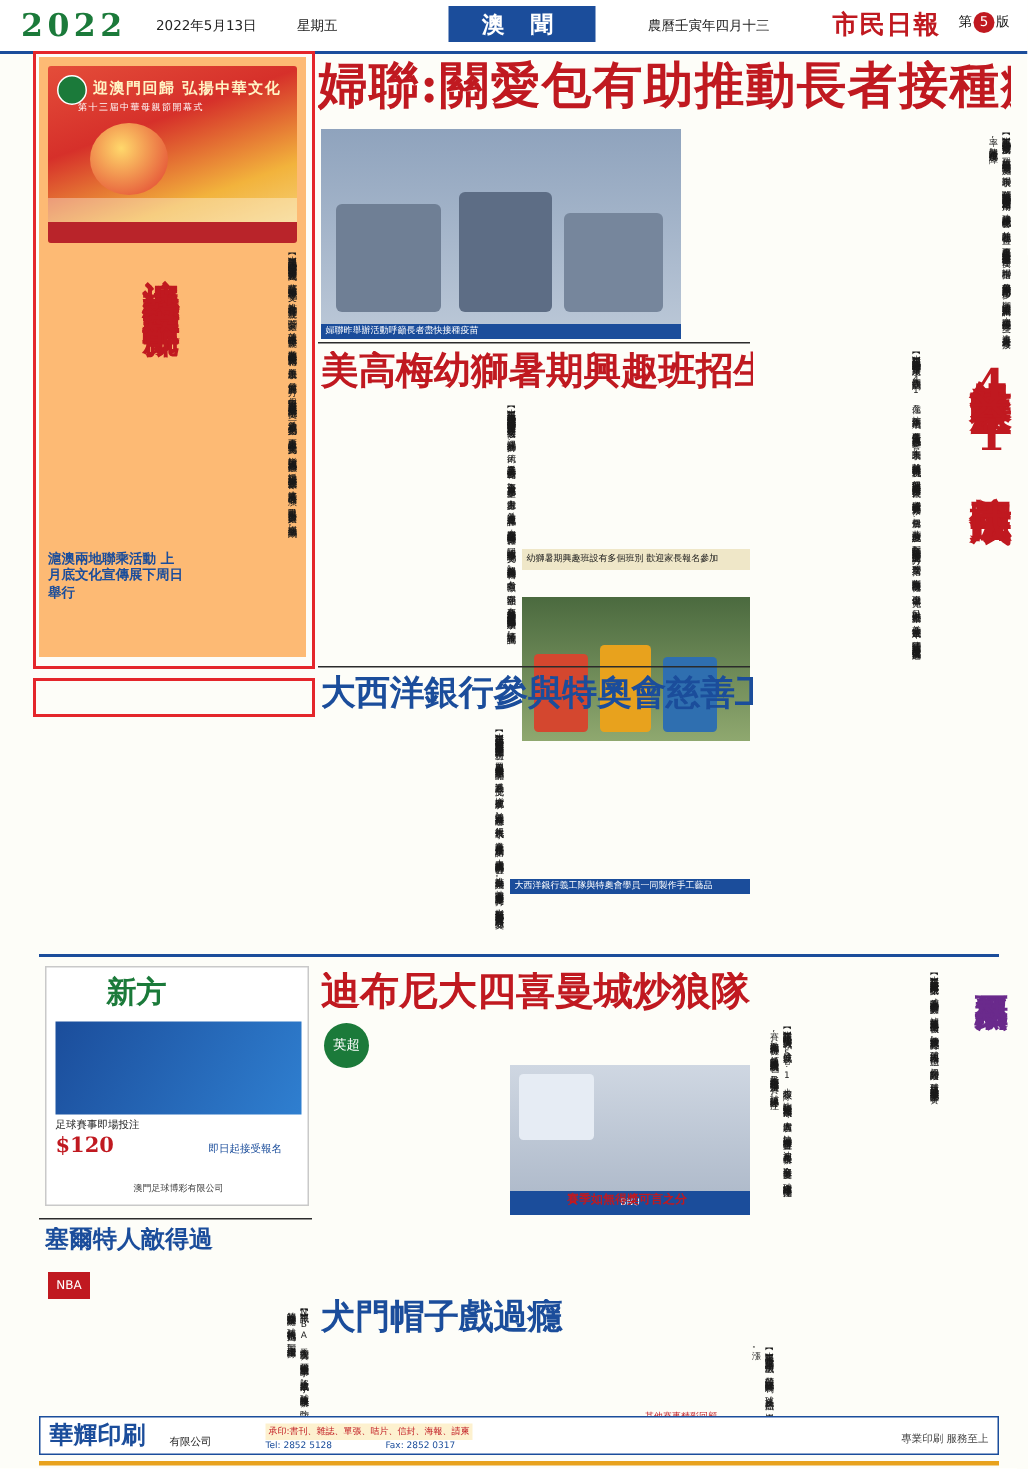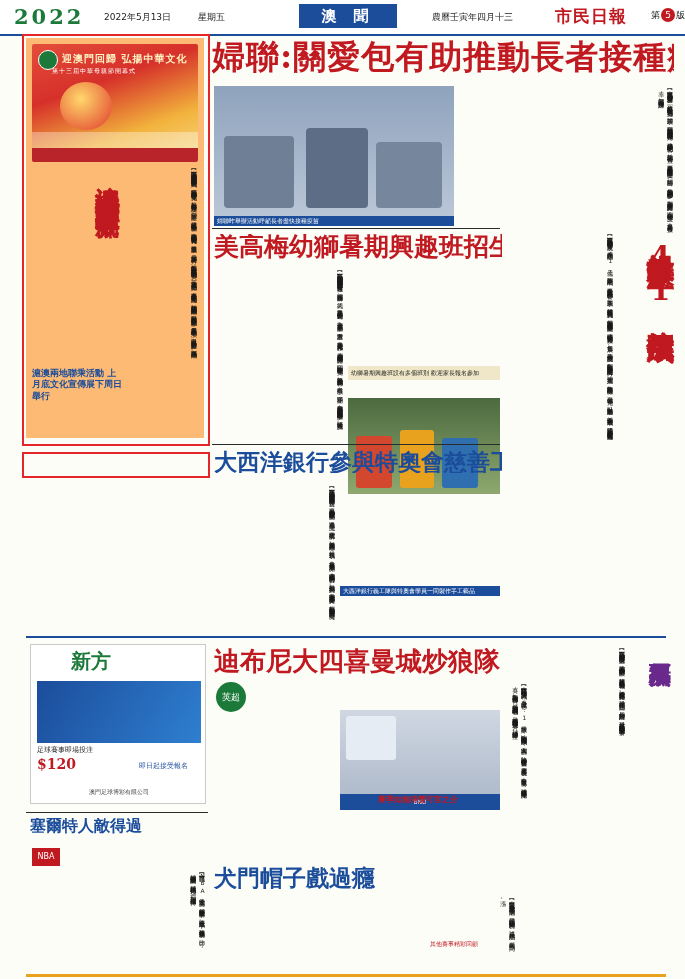--- a/index.html
+++ b/index.html
@@ -7,21 +7,21 @@
   .page{position:relative;width:685px;height:979px;background:#fdfdf8;}
 
   
   .masthead{position:absolute;left:0;top:0;width:685px;height:34px;background:#ffffff;border-bottom:2px solid #1b4d9b;}
   .mh-year{position:absolute;left:14px;top:4px;font-size:21px;font-weight:bold;color:#1b7a3a;letter-spacing:3px;font-family:"DejaVu Serif","Liberation Serif",serif;}
   .mh-date{position:absolute;left:104px;top:11px;font-size:9px;color:#222;}
   .mh-week{position:absolute;left:198px;top:11px;font-size:9px;color:#222;}
   .mh-section{position:absolute;left:299px;top:4px;width:98px;height:24px;background:#1b4d9b;color:#fff;font-size:15px;font-weight:bold;text-align:center;line-height:24px;letter-spacing:6px;font-family:"DejaVu Serif","Liberation Serif",serif;}
   .mh-lunar{position:absolute;left:432px;top:11px;font-size:9px;color:#222;}
   .mh-title{position:absolute;right:58px;top:5px;font-size:17px;font-weight:bold;color:#c01920;letter-spacing:1px;font-family:"DejaVu Serif","Liberation Serif",serif;}
-  .mh-pagebadge{position:absolute;right:0;top:8px;font-size:9px;color:#111;margin-left:22px;}
+  .mh-pagebadge{position:absolute;right:12px;top:8px;font-size:9px;color:#111;margin-left:22px;}
   .mh-pagebadge .pno{display:inline-block;width:14px;height:14px;line-height:14px;text-align:center;border-radius:50%;background:#c01920;color:#fff;font-size:9px;vertical-align:middle;margin:0 1px;}
 
   
   .block{position:absolute;box-sizing:border-box;}
   .hl{font-family:"DejaVu Serif","Liberation Serif",serif;font-weight:bold;line-height:1.02;}
   .body-text{font-size:6px;line-height:1.45;color:#1a1a1a;text-align:justify;
     writing-mode:vertical-rl;text-orientation:upright;letter-spacing:0.4px;}
   .cap{font-size:6px;color:#fff;background:#1b4d9b;padding:1px 3px;line-height:1.3;}
   .photo{background:#c9cfd6;overflow:hidden;position:relative;}
   .rule{position:absolute;background:#2b2b2b;}
@@ -151,15 +151,23 @@
   </div>
   <div class="block" style="left:32px;top:848px;width:28px;height:18px;background:#c01920;color:#fff;font-size:8px;text-align:center;line-height:18px;">NBA</div>
   <div class="block body-text" style="left:32px;top:870px;width:174px;height:66px;">【本報訊】NBA季後賽次圈,塞爾特人主場擊敗對手,將大比分扳成平手。球隊教練賽後表示,防守端的強度是致勝關鍵,球員執行戰術到位,期望下一場繼續保持。</div>
 
   <div class="block" style="left:214px;top:866px;width:300px;height:26px;">
     <div class="hl bigblue" style="font-size:23px;white-space:nowrap;overflow:hidden;">犬門帽子戲過癮</div>
   </div>
   <div class="block body-text" style="left:216px;top:896px;width:300px;height:44px;">【本報訊】賽事中有球員上演帽子戲法,帶領球隊取得關鍵勝利,球迷反應熱烈,場內氣氛高漲。</div>
   <div class="block" style="left:430px;top:940px;font-size:6px;color:#c01920;">其他賽事精彩回顧</div>
 
+  <div class="block" style="left:26px;top:944px;width:640px;height:26px;border:1px solid #1b4d9b;background:#fff;">
+    <div class="hl" style="position:absolute;left:6px;top:4px;font-size:16px;color:#1b4d9b;">華輝印刷</div>
+    <div style="position:absolute;left:86px;top:11px;font-size:7px;color:#222;">有限公司</div>
+    <div style="position:absolute;left:150px;top:4px;font-size:6px;color:#c01920;background:#fdf1cf;padding:1px 2px;">承印:書刊、雜誌、單張、咭片、信封、海報、請柬</div>
+    <div style="position:absolute;left:150px;top:15px;font-size:6px;color:#1b4d9b;">Tel: 2852 5128</div>
+    <div style="position:absolute;left:230px;top:15px;font-size:6px;color:#1b4d9b;">Fax: 2852 0317</div>
+    <div style="position:absolute;right:6px;top:9px;font-size:7px;color:#444;">專業印刷 服務至上</div>
+  </div>
 
   <div class="rule" style="left:26px;top:974px;width:640px;height:3px;background:#e8a21d;"></div>
 </div>
 
 </body></html>

